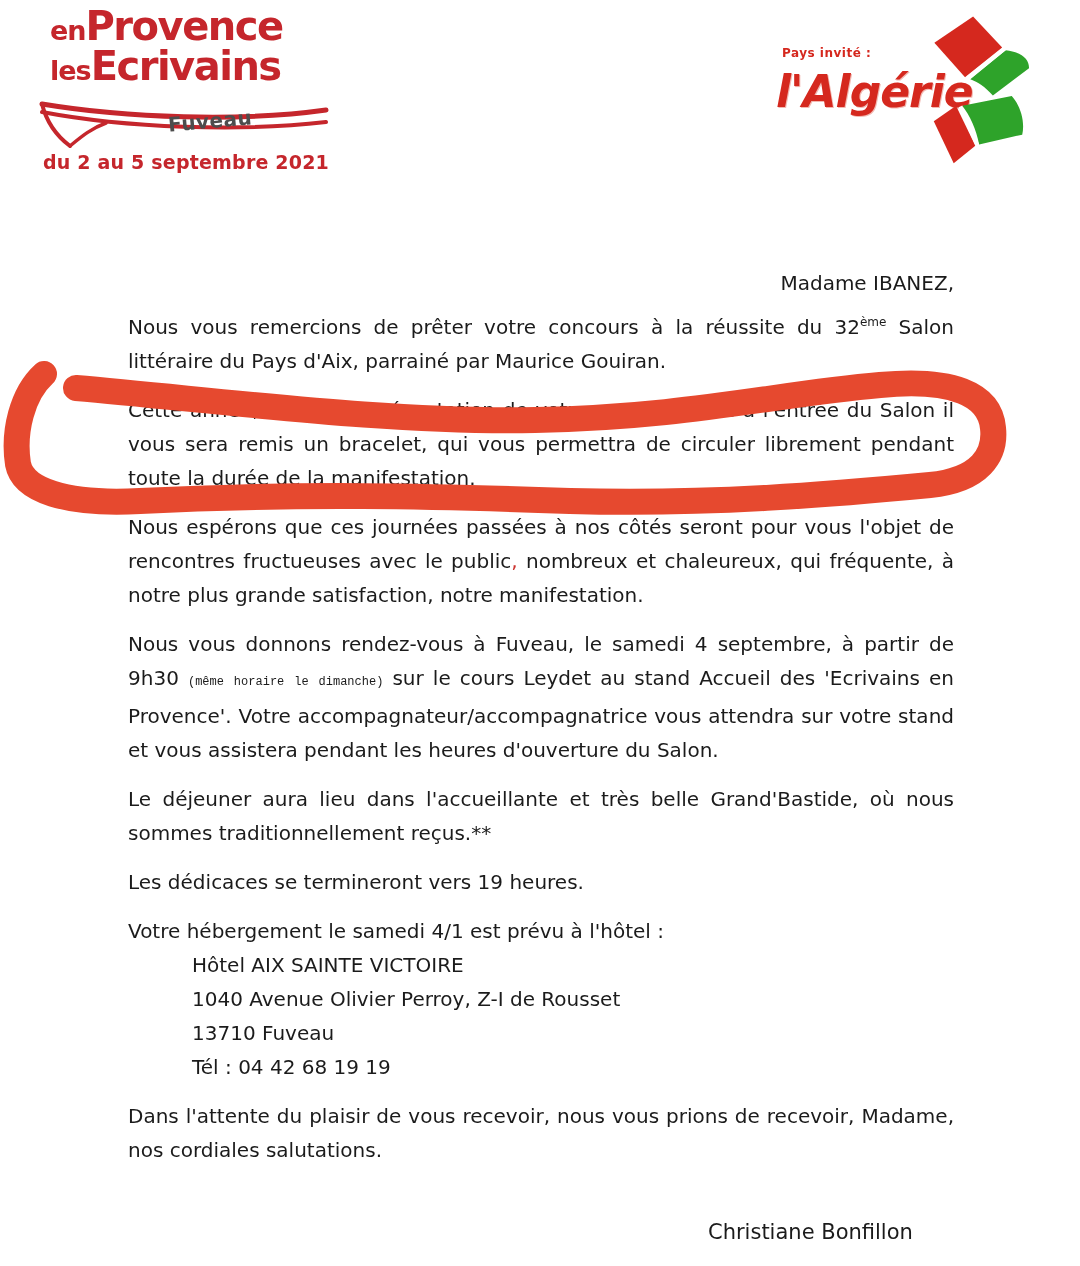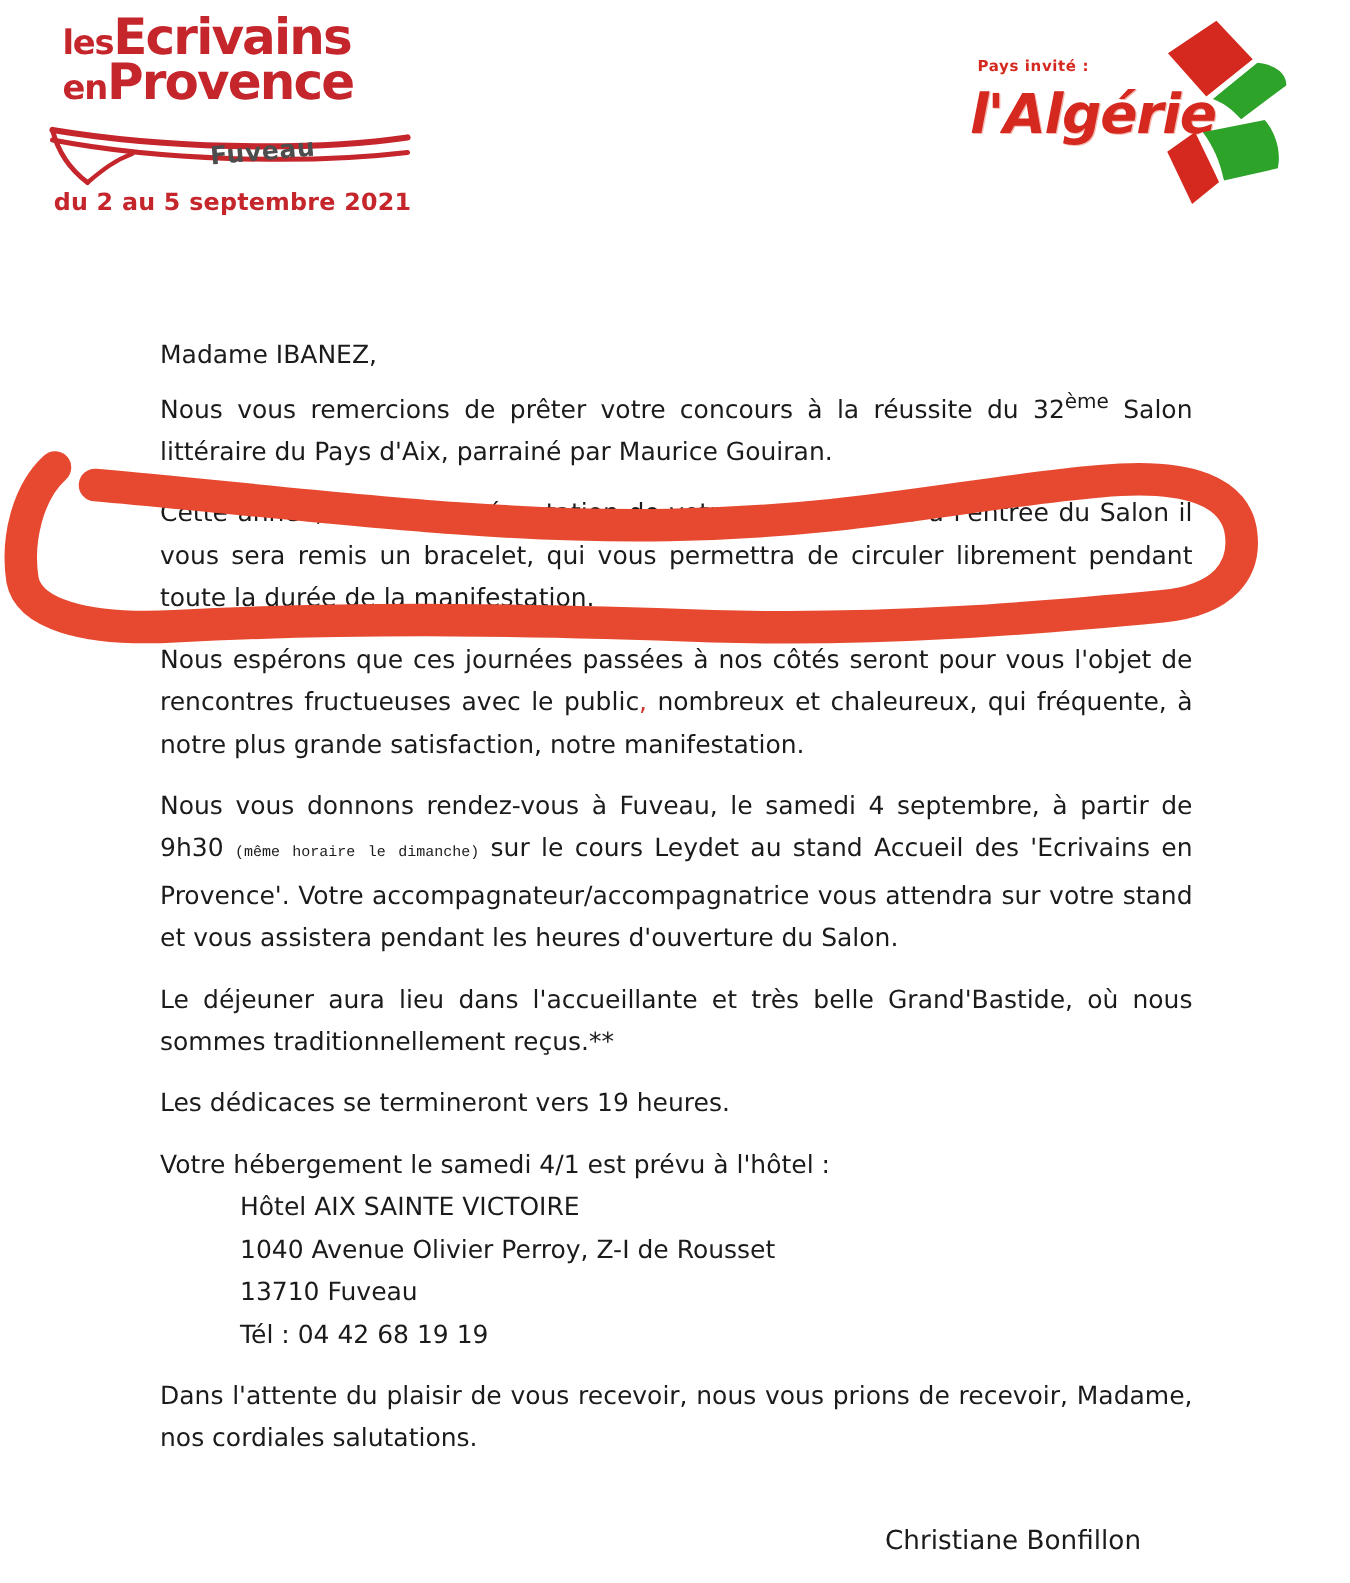--- a/index.html
+++ b/index.html
@@ -25,46 +25,46 @@
   
   .logo-right{position:absolute;left:770px;top:22px;width:260px;height:150px;}
   .lr-label{position:absolute;left:12px;top:24px;font-size:12px;font-weight:bold;letter-spacing:0.5px;}
   .lr-country{position:absolute;left:6px;top:44px;font-size:44px;font-weight:bold;
               font-style:italic;letter-spacing:-1px;text-shadow:1px 1px 0 #f2b9b2;}
   .lr-books{position:absolute;right:-8px;top:-6px;width:110px;height:150px;}
   
   .letter{position:absolute;left:128px;top:266px;width:826px;
           font-size:20px;line-height:34px;text-align:justify;}
   .letter p{margin:0 0 15px;}
-  .salutation{text-align:left;margin-bottom:10px !important;}
+  .salutation{text-align:right;margin-bottom:10px !important;}
   .no-just{text-align:left;}
-  sup.seme{font-size:16px;line-height:0;}
+  sup.seme{font-size:12px;line-height:0;}
   .small-inline{font-size:12px;font-family:Liberation Mono, monospace;}
   .red-comma{color:#cc3430;}
   .hotel{margin-bottom:15px;}
   .hotel-line{padding-left:64px;text-align:left;}
   .closing{margin-bottom:0 !important;}
   .signature{margin-top:48px;margin-left:580px;text-align:left;font-size:21px;}
   
   .ring-overlay{position:absolute;left:0;top:0;width:1080px;height:1266px;
                 pointer-events:none;z-index:6;}
 </style>
 </head>
 <body>
 
 <div class="page">
 
   <div class="logo-left" style="color:#c5262c;">
+    <div class="ll-row ll-row2">
+      <span class="ll-small">en</span>
+        <span class="ll-big">Provence</span>
+    </div>
     <div class="ll-row ll-row1">
       <span class="ll-small">les</span>
         <span class="ll-big">Ecrivains</span>
-    </div>
-    <div class="ll-row ll-row2">
-      <span class="ll-small">en</span>
-        <span class="ll-big">Provence</span>
     </div>
     <svg class="ll-swoosh" viewBox="0 0 296 58">
       <path d="M6,8 C90,22 205,26 290,14" stroke="#c5262c" stroke-width="5" fill="none" stroke-linecap="round"></path>
       <path d="M6,16 C90,32 205,36 290,26" stroke="#c5262c" stroke-width="4" fill="none" stroke-linecap="round"></path>
       <path d="M6,8 C10,24 18,38 34,50" stroke="#c5262c" stroke-width="4" fill="none" stroke-linecap="round"></path>
       <path d="M34,50 C46,40 56,32 70,27" stroke="#c5262c" stroke-width="3.5" fill="none" stroke-linecap="round"></path>
     </svg>
     <div class="ll-town">Fuveau</div>
     <div class="ll-dates">du 2 au 5 septembre 2021</div>
   </div>

